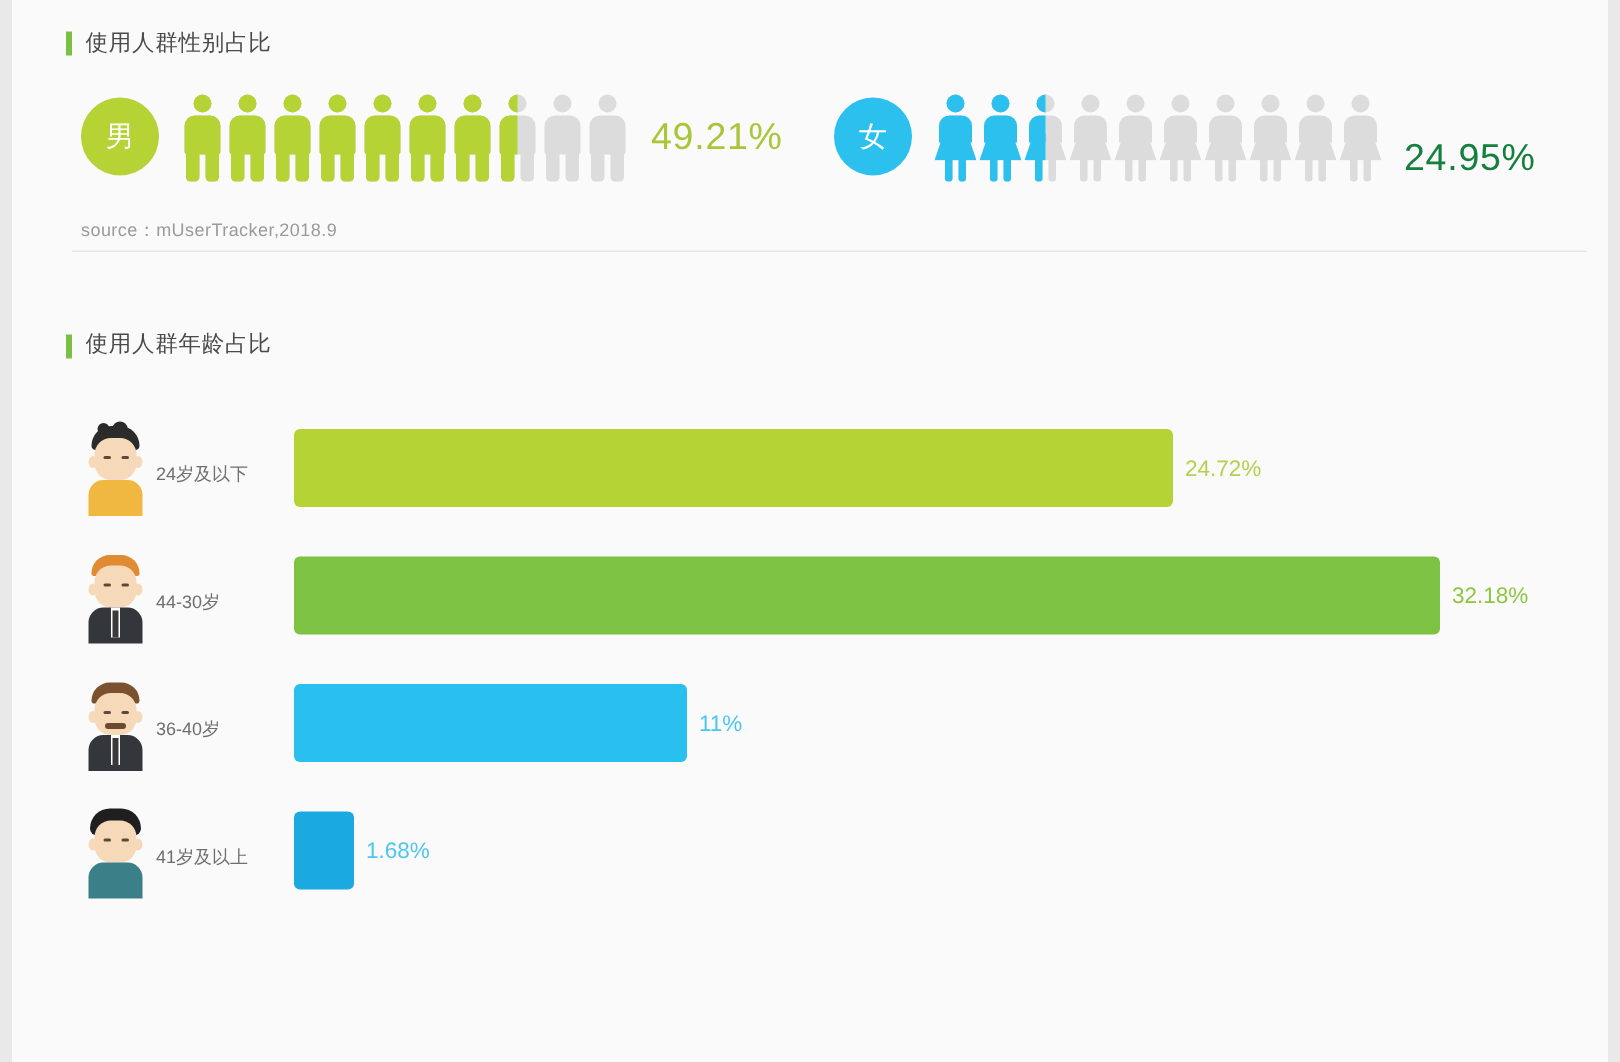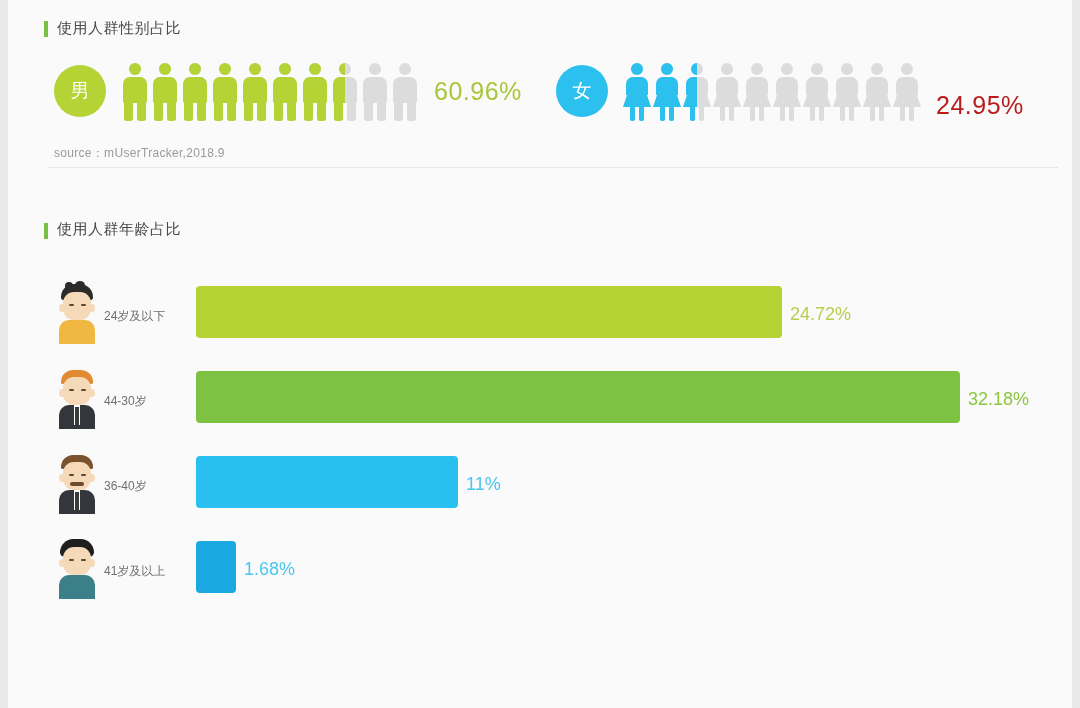--- a/index.html
+++ b/index.html
@@ -65,21 +65,21 @@
   
   .f-head  { position: absolute; left: 9px;  top: 4px;  width: 12px; height: 12px; border-radius: 50%; }
   .f-torso { position: absolute; left: 4px;  top: 18px; width: 22px; height: 18px; border-radius: 7px 7px 0 0; }
   .f-skirt { position: absolute; left: 1px;  top: 30px; width: 28px; height: 18px;
              clip-path: polygon(22% 0%, 78% 0%, 100% 100%, 0% 100%); }
   .f-legL  { position: absolute; left: 8px;  top: 46px; width: 5px;  height: 16px; border-radius: 0 0 2px 2px; }
   .f-legR  { position: absolute; left: 17px; top: 46px; width: 5px;  height: 16px; border-radius: 0 0 2px 2px; }
 
   .pct-big { font-size: 25px; margin-left: 14px; letter-spacing: .5px; }
   .pct-big.male   { color: #a9c63a; }
-  .pct-big.female { color: #b91c1c; margin-top: 28px; }
+  .pct-big.female { color: #15803d; margin-top: 28px; }
 
   .source-row {
     position: absolute; left: 0; top: 142px; width: 1064px;
   }
   .source-text {
     position: absolute; left: 46px; top: 0;
     font-size: 12px; color: #9a9a9a; letter-spacing: .3px;
   }
   .source-rule {
     position: absolute; left: 40px; top: 22px; width: 1010px; height: 1px;
@@ -107,21 +107,21 @@
 
   .age-label {
     position: absolute; left: 96px; top: 26px;
     font-size: 12px; color: #6f6f6f; white-space: nowrap;
   }
 
   .bar-track { position: absolute; left: 188px; top: 4px; height: 52px; width: 840px; }
   .bar { position: absolute; left: 0; top: 0; height: 52px; border-radius: 4px; }
   .bar-value {
     position: absolute; top: 18px;
-    font-size: 18px; white-space: nowrap;
+    font-size: 15px; white-space: nowrap;
   }
 </style>
 </head>
 <body>
 
 <div class="page">
 
   <div id="gender-section">
 
     <div class="sec-head">
@@ -271,21 +271,21 @@
             </div>
             <div class="picto">
               <div class="layer">
                 <div class="m-head" style="background:#dcdcdc"></div>
                 <div class="m-body" style="background:#dcdcdc"></div>
                 <div class="m-legL" style="background:#dcdcdc"></div>
                 <div class="m-legR" style="background:#dcdcdc"></div>
               </div>
             </div>
           </div>
-        <div class="pct-big male">60.96%</div>
+        <div class="pct-big male">49.21%</div>
       </div>
 
       <div class="gender-group female">
         <div class="gender-badge female">女</div>
         <div class="pictos" id="female-pictos">
             <div class="picto">
               <div class="layer">
                 <div class="f-head" style="background:#dcdcdc"></div>
                 <div class="f-torso" style="background:#dcdcdc"></div>
                 <div class="f-skirt" style="background:#dcdcdc"></div>

